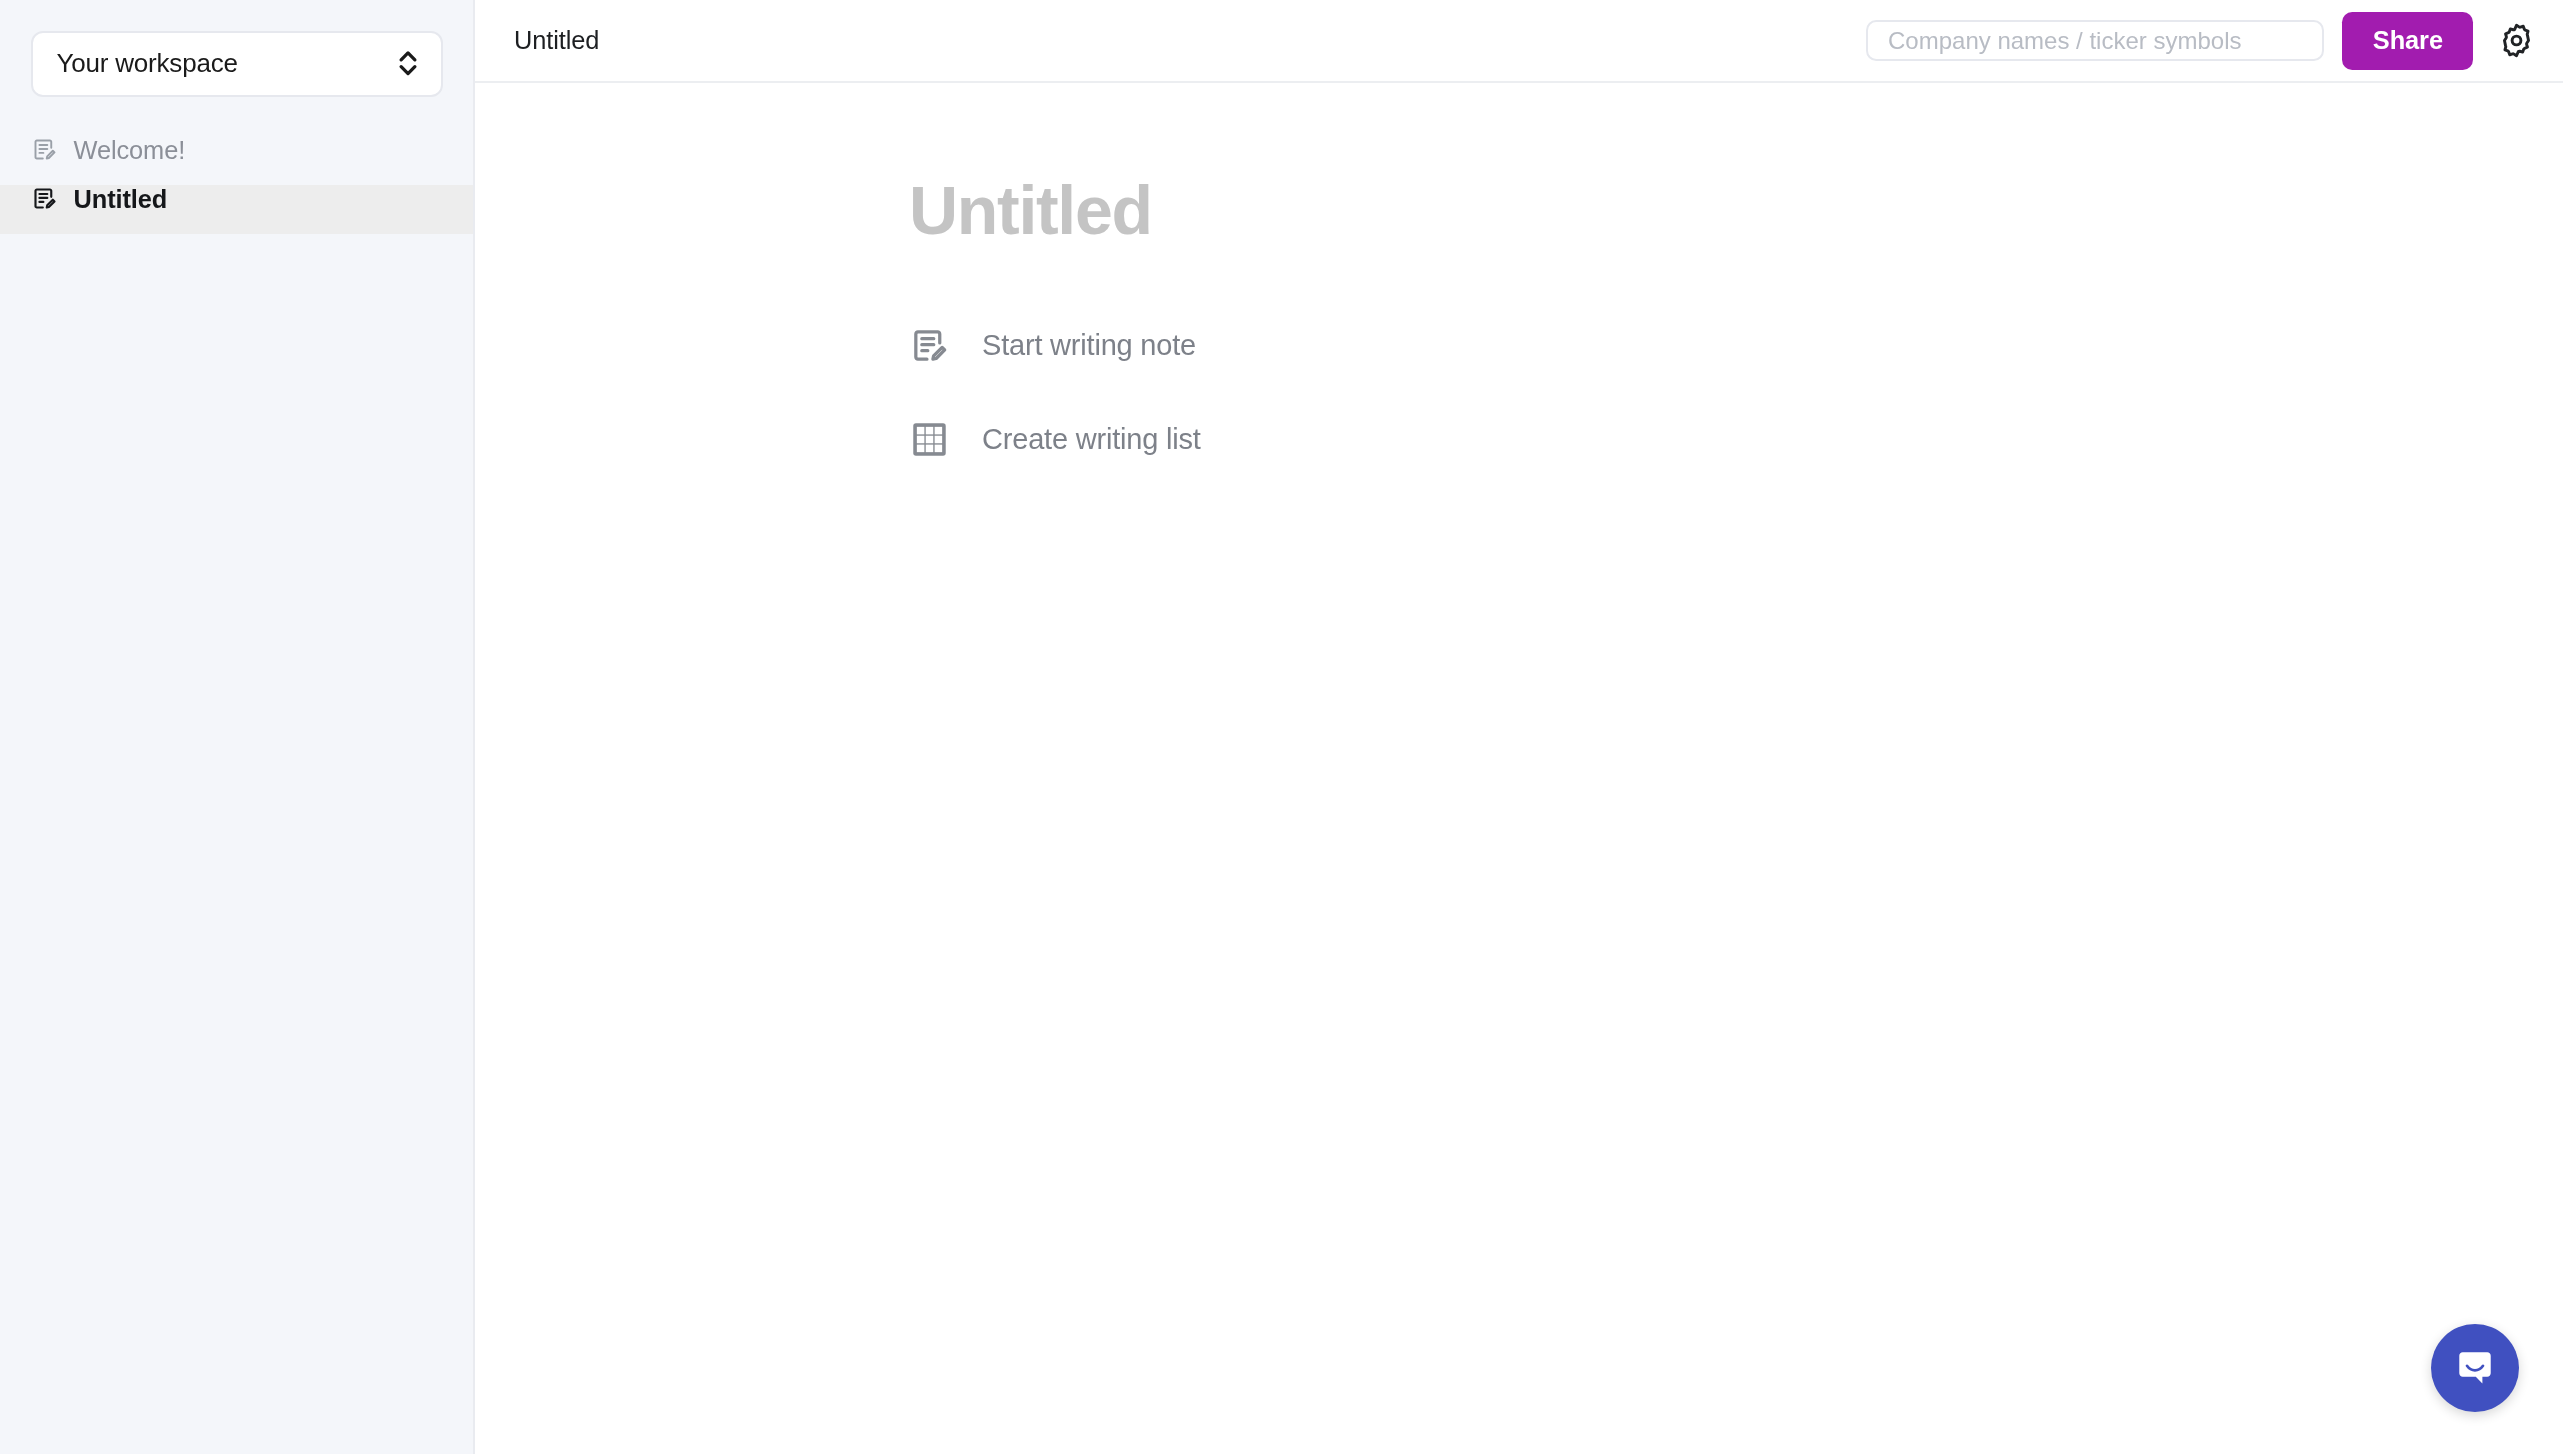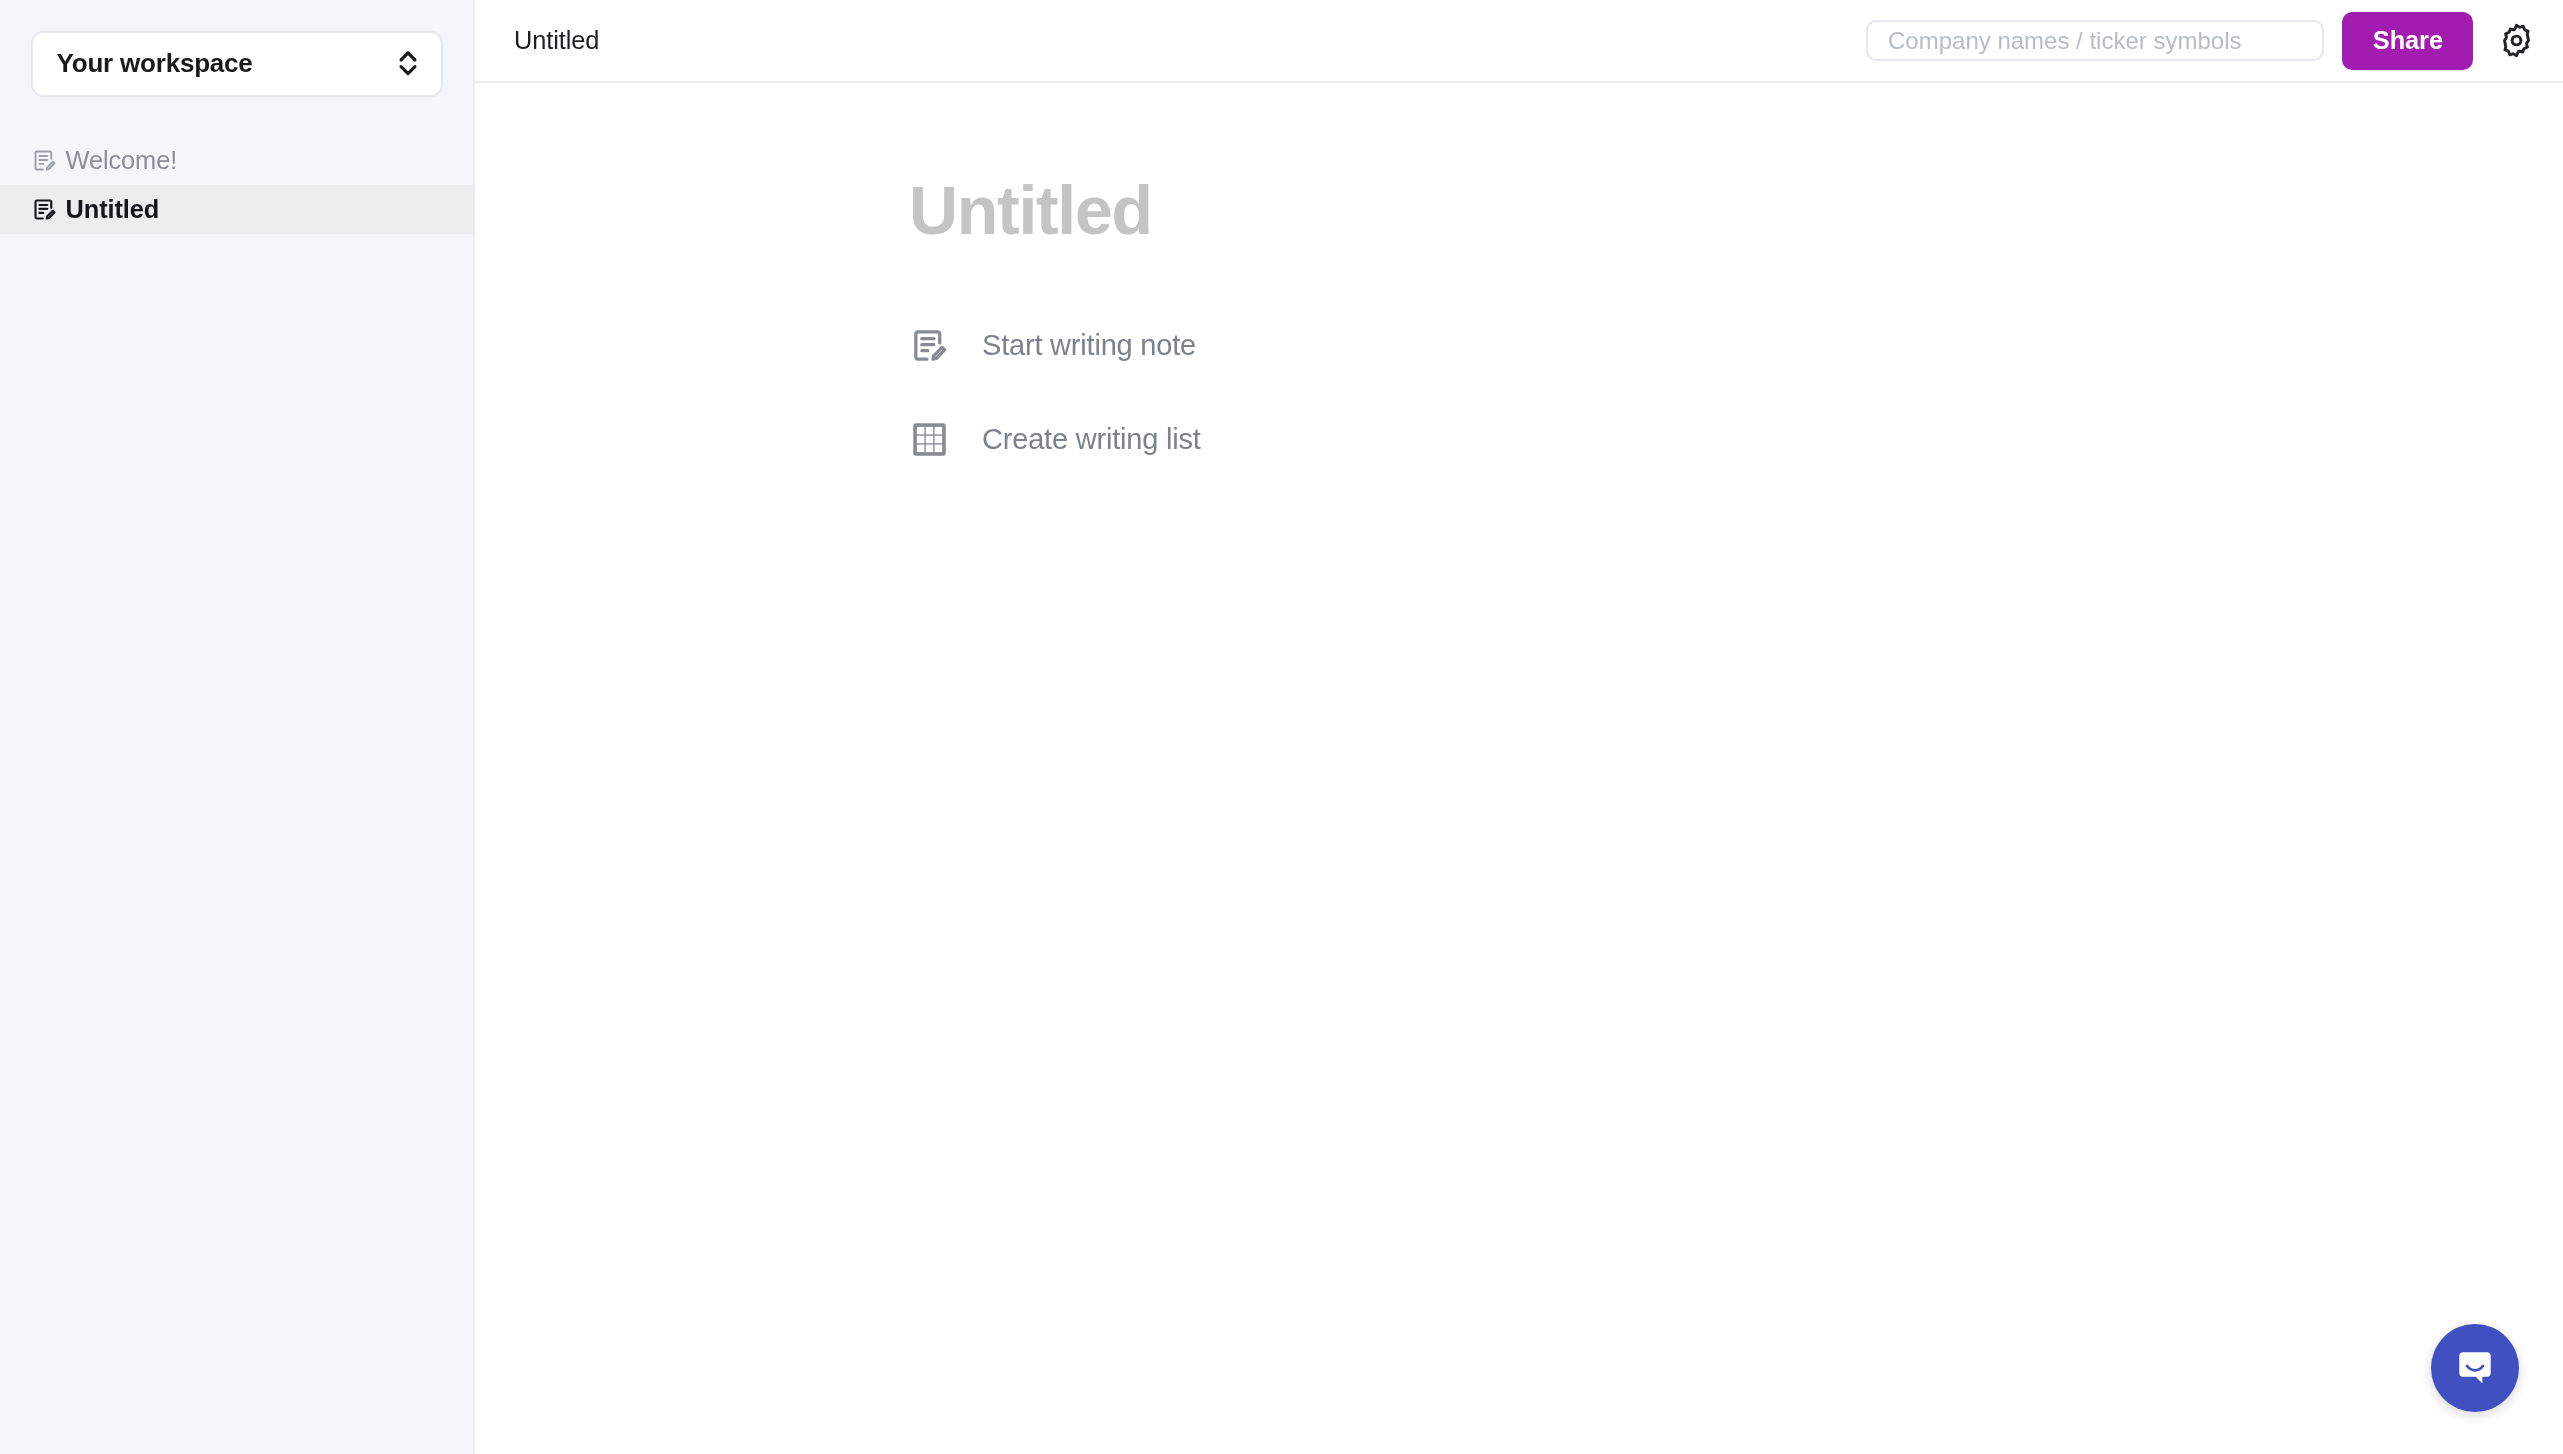--- a/index.html
+++ b/index.html
@@ -38,35 +38,34 @@
     border: 2.5px solid #e6e8ee;
     border-radius: 12px;
     display: flex;
     align-items: center;
     justify-content: space-between;
     padding: 0 22px 0 24px;
     cursor: pointer;
   }
   .workspace-name {
     font-size: 26px;
-    font-weight: 700;
+    font-weight: 400;
     color: #1a1a1a;
     letter-spacing: -0.2px;
   }
   .chevron-updown { width: 22px; height: 30.5px; display:block; }
 
   .nav {
     margin-top: 39px;
     display: flex;
     flex-direction: column;
   }
   .nav-item {
     display: flex;
-    align-items: center;
-    gap: 8px;
+    gap: 16px;
     height: 49px;
     padding: 0 30.5px;
     cursor: pointer;
   }
   .nav-item.active { background: #ededed; }
   .nav-item .nav-icon { width: 27px; height: 27px; flex: 0 0 27px; display: block; }
   .nav-label {
     font-size: 25.4px;
     color: #8b8f98;
     letter-spacing: -0.1px;

